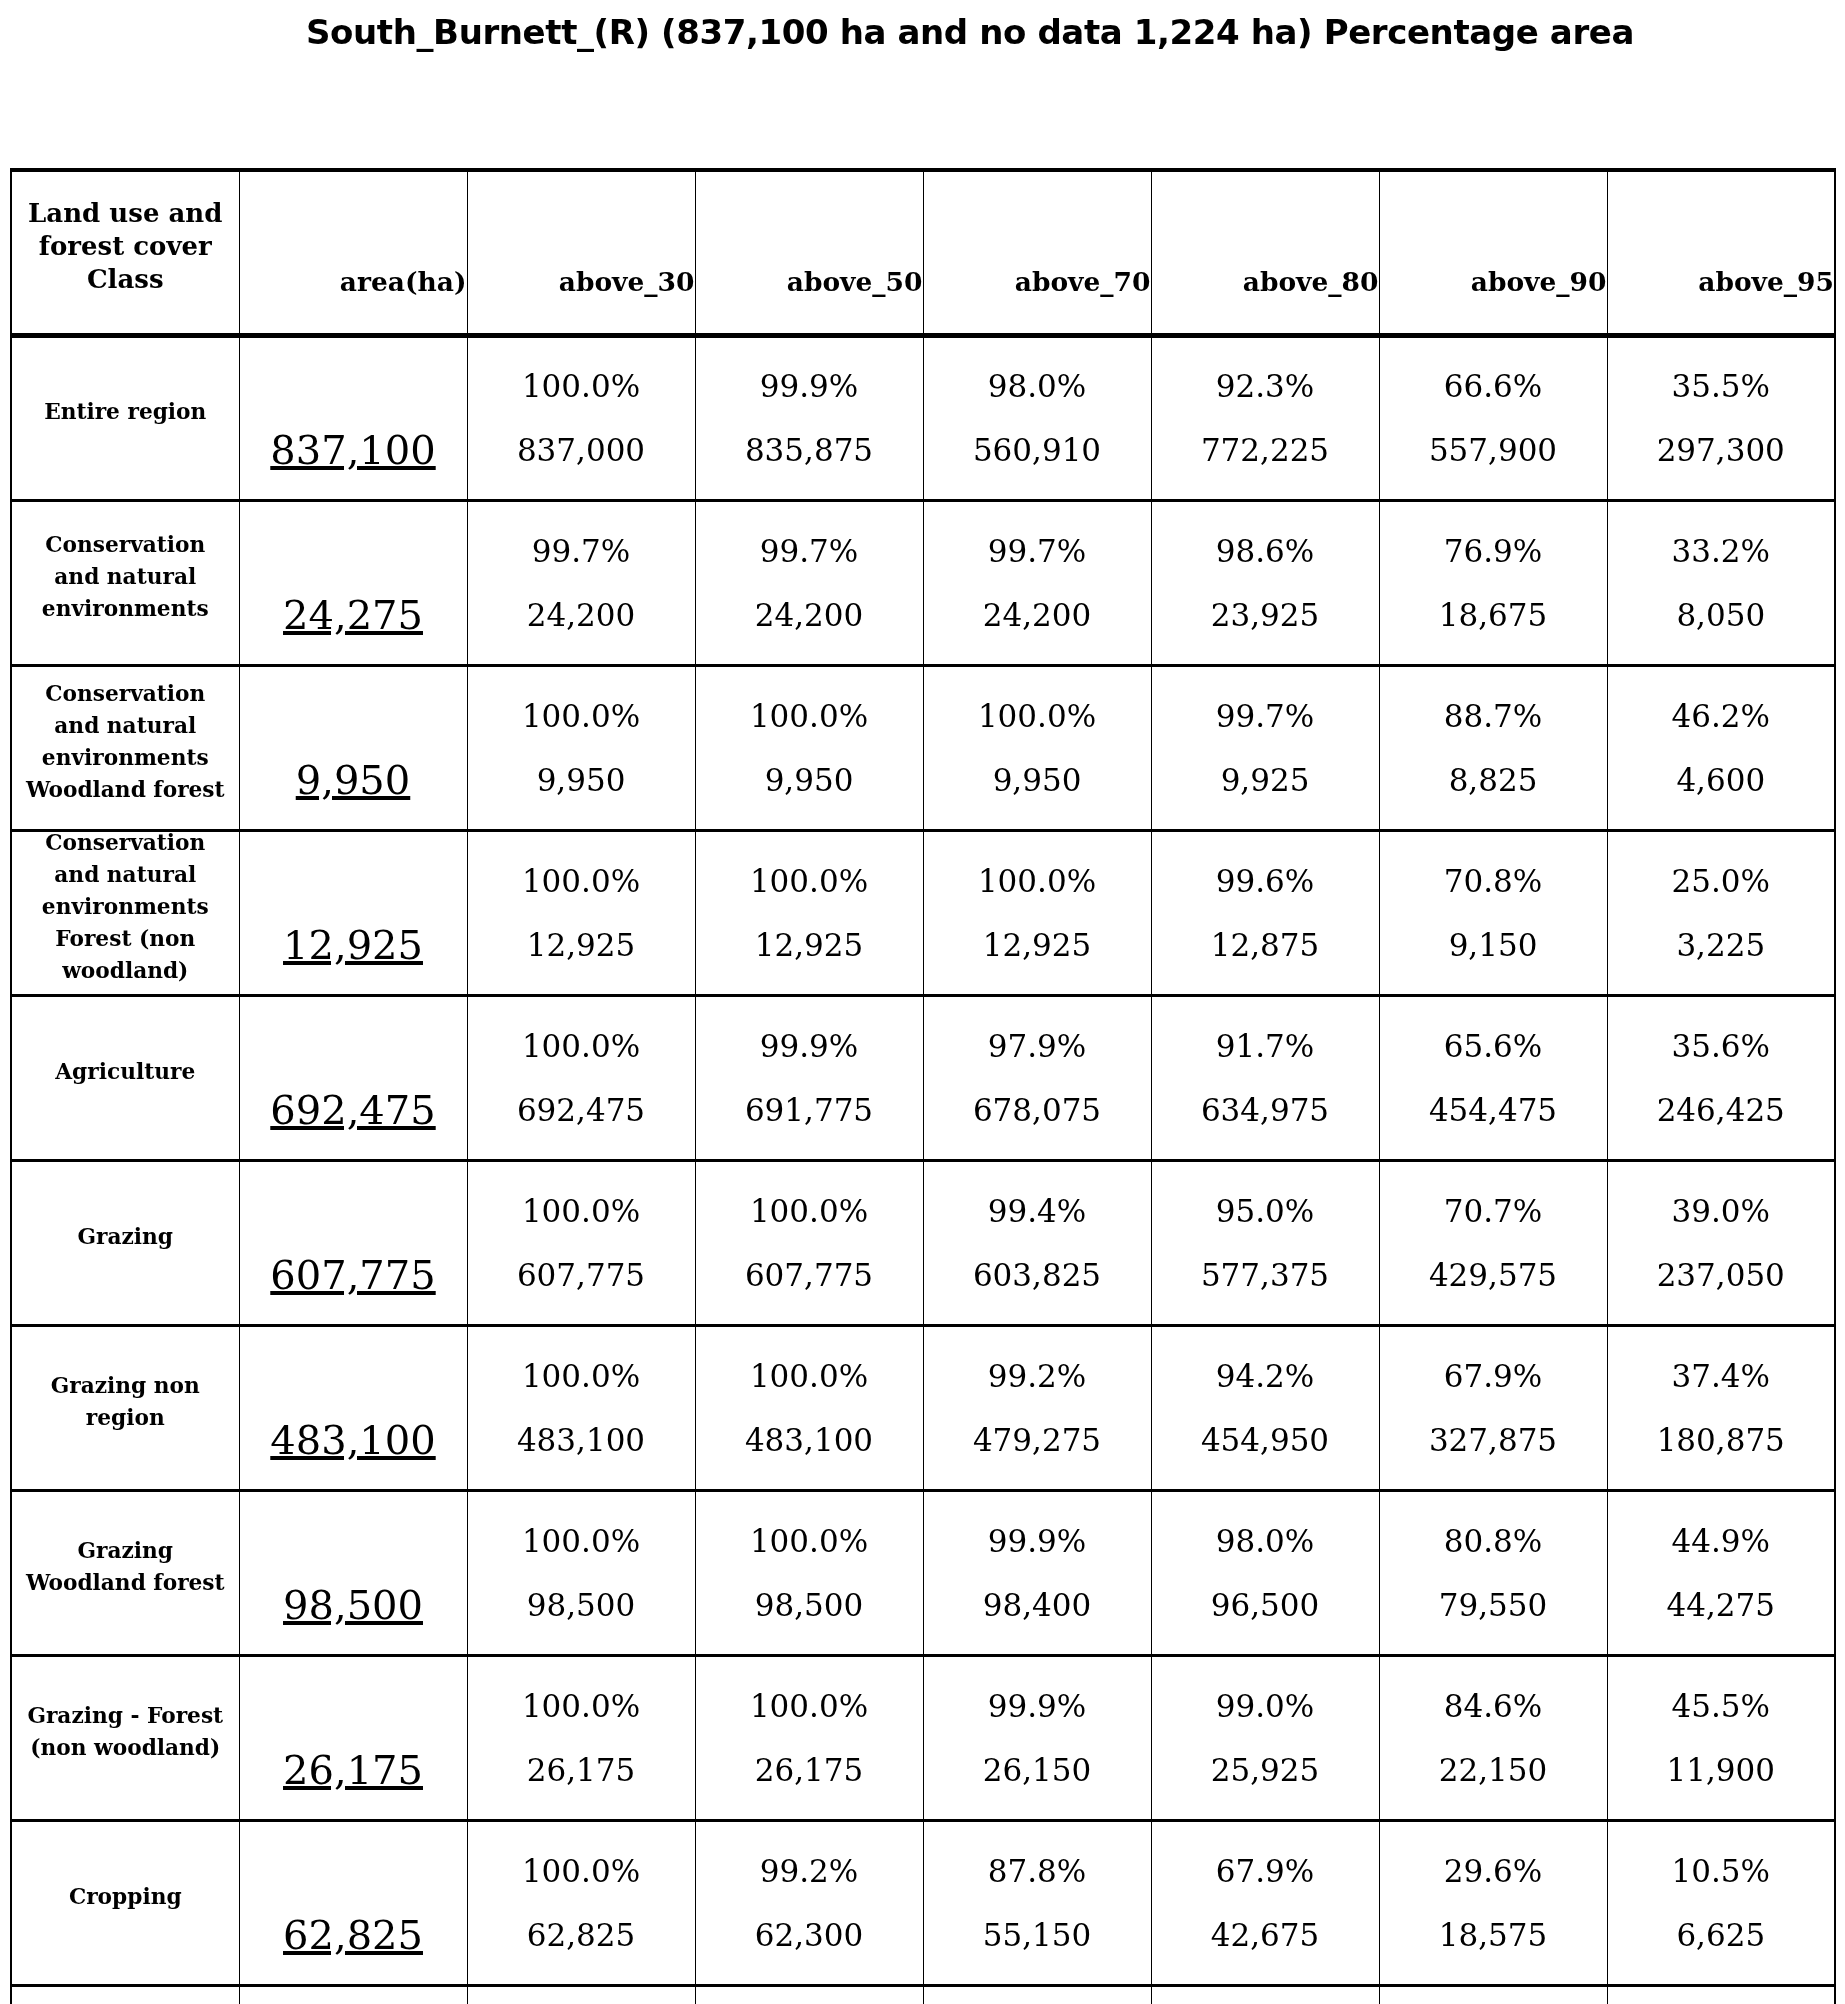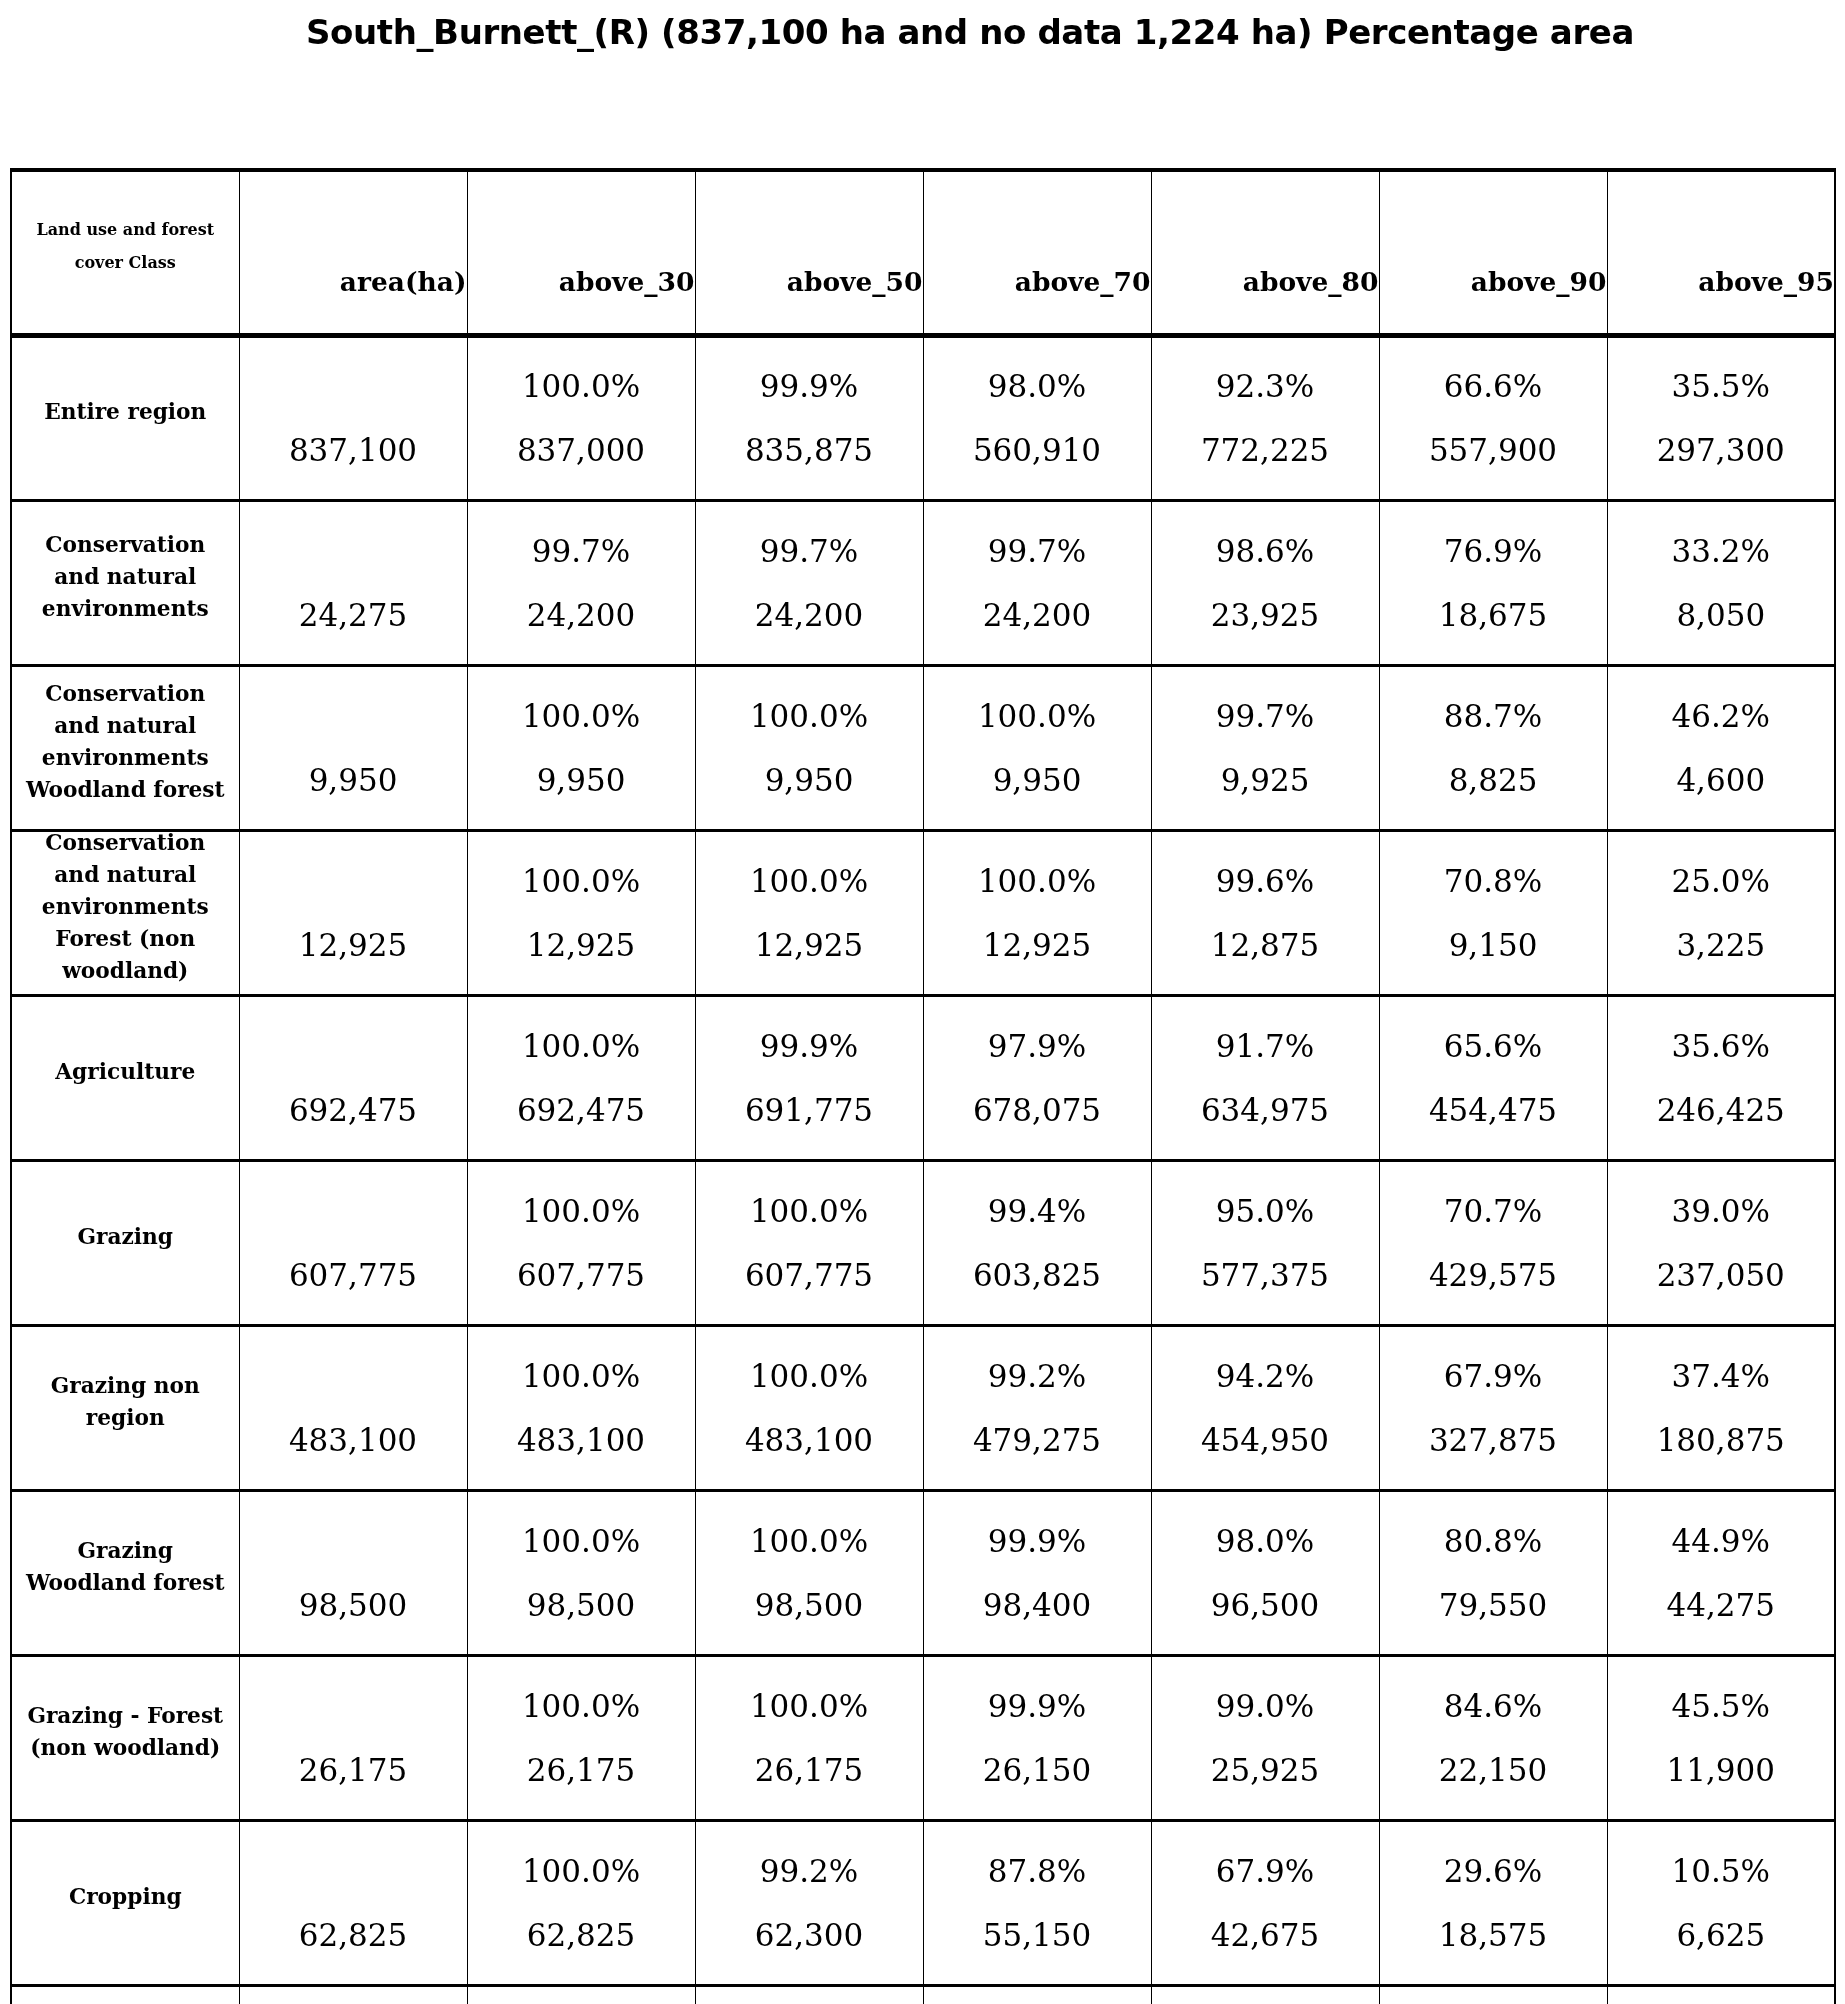--- a/index.html
+++ b/index.html
@@ -40,21 +40,21 @@
     text-align: center;
     vertical-align: middle;
     overflow: visible;
   }
   thead tr { height: 165px; }
   tbody tr { height: 165px; padding-left: 28px; }
   thead th { border-bottom: 5.2px solid #000; font-weight: bold; }
   tbody td { border-top: 3.6px solid #000; }
 
   .h-first {
-    font-size: 16px;
+    font-size: 26px;
     line-height: 33px;
     width: 88%;
     margin: 4px auto;
     transform: translateY(-5.6px);
     font-weight: bold;
   }
   .h-sub {
     display: block;
     font-size: 26.5px;
     font-weight: bold;
@@ -63,22 +63,23 @@
   }
   .lbl {
     font-weight: bold;
     font-size: 21.7px;
     line-height: 32px;
     width: 88%;
     margin: 0 auto;
     transform: translateY(-5.6px);
   }
   .c-area .val {
-    font-size: 31px;
+    font-size: 40px;
     padding-top: 64px;
+    text-decoration: underline;
   }
   .c-val .pct, .c-val .ha {
     display: block;
     font-size: 31px;
     line-height: 64px;
   }
 </style>
 </head>
 <body>
 

